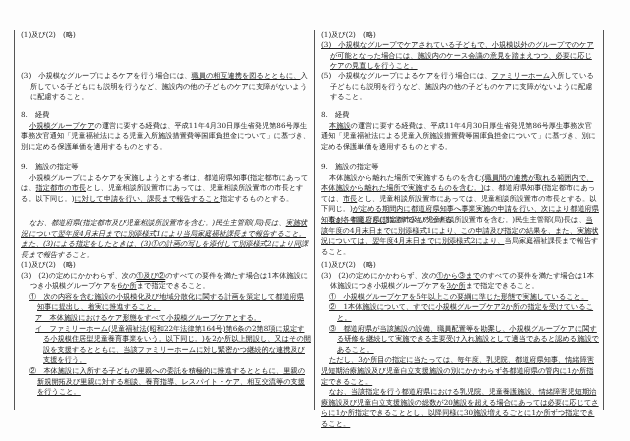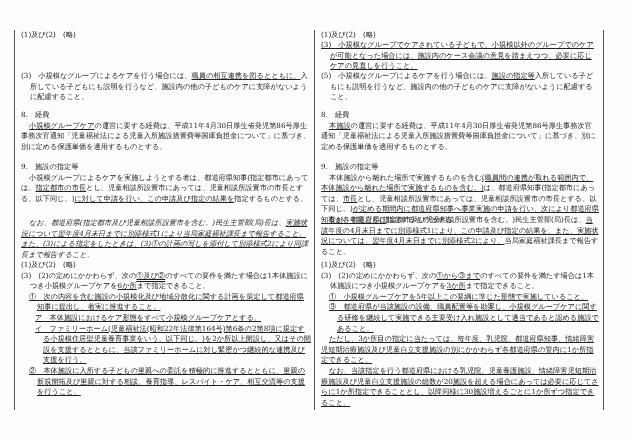--- a/index.html
+++ b/index.html
@@ -33,21 +33,21 @@
       <p class="ind1"><span>(3)　小規模なグループによるケアを行う場合には、</span><span class="u">職員の相互連携を図るとともに、</span><span>入所している子どもにも説明を行うなど、施設内の他の子どものケアに支障がないように配慮すること。</span></p>
     </div>
 
     <div class="blk" style="top:80px;">
       <p>8.　経費</p>
       <p class="para"><span class="u">小規模グループケア</span><span>の運営に要する経費は、平成11年4月30日厚生省発児第86号厚生事務次官通知「児童福祉法による児童入所施設措置費等国庫負担金について」に基づき、別に定める保護単価を適用するものとする。</span></p>
     </div>
 
     <div class="blk" style="top:132px;">
       <p>9.　施設の指定等</p>
-      <p class="para"><span>小規模グループによるケアを実施しようとする者は、都道府県知事(指定都市にあっては、</span><span class="u">指定都市の市長</span><span>とし、児童相談所設置市にあっては、児童相談所設置市の市長とする。以下同じ。)</span><span class="u">に対して申請を行い、この申請及び指定の結果を</span><span>指定するものとする。</span></p>
+      <p class="para"><span>小規模グループによるケアを実施しようとする者は、都道府県知事(指定都市にあっては、</span><span class="u">指定都市の市長</span><span>とし、児童相談所設置市にあっては、児童相談所設置市の市長とする。以下同じ。)</span><span class="u">に対して申請を行い、課長まで報告すること</span><span>指定するものとする。</span></p>
     </div>
 
     <div class="blk" style="top:188px;font-style:italic;">
       <p class="para"><span>なお、都道府県(指定都市及び児童相談所設置市を含む。)民生主管部(局)長は、</span><span class="u">実施状況について翌年度4月末日までに別添様式1により当局家庭福祉課長まで報告すること。また、(3)による指定をしたときは、(3)①の計画の写しを添付して別添様式2により同</span><span>課長まで報告すること。</span></p>
     </div>
 
     <div class="blk" style="top:230px;">
       <p>(1)及び(2)　(略)</p>
       <p class="ind1"><span>(3)　(2)の定めにかかわらず、次の</span><span class="uu">①及び②</span><span>のすべての要件を満たす場合は1本体施設につき小規模グループケアを</span><span class="u">6か所</span><span>まで指定できること。</span></p>
       <p class="ind2 u">①　次の内容を含む施設の小規模化及び地域分散化に関する計画を策定して都道府県知事に提出し、着実に推進すること。</p>
@@ -58,39 +58,40 @@
   </div>
 
   <div class="col right">
     <div class="blk" style="top:0px;">
       <p>(1)及び(2)　(略)</p>
     </div>
     <div class="blk" style="top:10px;">
       <p class="ind1 u">(3)　小規模なグループでケアされている子どもで、小規模以外のグループでのケアが可能となった場合には、施設内のケース会議の意見を踏まえつつ、必要に応じケアの見直しを行うこと。</p>
     </div>
     <div class="blk" style="top:41px;">
-      <p class="ind1"><span>(5)　小規模なグループによるケアを行う場合には、</span><span class="u">施設の指定等</span><span>入所している子どもにも説明を行うなど、施設内の他の子どものケアに支障がないように配慮すること。</span></p>
+      <p class="ind1"><span>(5)　小規模なグループによるケアを行う場合には、</span><span class="u">ファミリーホーム</span><span>入所している子どもにも説明を行うなど、施設内の他の子どものケアに支障がないように配慮すること。</span></p>
     </div>
 
     <div class="blk" style="top:80px;">
       <p>8.　経費</p>
       <p class="para"><span class="u">本施設</span><span>の運営に要する経費は、平成11年4月30日厚生省発児第86号厚生事務次官通知「児童福祉法による児童入所施設措置費等国庫負担金について」に基づき、別に定める保護単価を適用するものとする。</span></p>
     </div>
 
     <div class="blk" style="top:132px;">
       <p>9.　施設の指定等</p>
       <p class="para"><span>本体施設から離れた場所で実施するものを含む</span><span class="u">(職員間の連携が取れる範囲内で、本体施設から離れた場所で実施するものを含む。)</span><span>は、都道府県知事(指定都市にあっては、</span><span class="u">市長</span><span>とし、児童相談所設置市にあっては、児童相談所設置市の市長とする。以下同じ。)</span><span class="u">が定める期間内に都道府県知事へ事業実施の申請を行い、次により都道府県知事が各年度ごとに</span><span>指定するものとする。</span></p>
     </div>
 
     <div class="blk" style="top:185px;">
       <p class="para"><span>なお、都道府県(指定都市及び児童相談所設置市を含む。)民生主管部(局)長は、</span><span class="u">当該年度の4月末日までに別添様式1により、この申請及び指定の結果を、また、実施状況については、翌年度4月末日までに別添様式2により、</span><span>当局家庭福祉課長まで報告すること。</span></p>
     </div>
 
     <div class="blk" style="top:230px;">
       <p>(1)及び(2)　(略)</p>
       <p class="ind1"><span>(3)　(2)の定めにかかわらず、次の</span><span class="u">①から③まで</span><span>のすべての要件を満たす場合は1本体施設につき小規模グループケアを</span><span class="u">3か所</span><span>まで指定できること。</span></p>
       <p class="ind2 u">①　小規模グループケアを5年以上この要綱に準じた形態で実施していること。</p>
+      <p class="ind2 u">②　1本体施設について、すでに小規模グループケア2か所の指定を受けていること。</p>
       <p class="ind2 u">③　都道府県が当該施設の設備、職員配置等を勘案し、小規模グループケアに関する研修を継続して実施できる主要受け入れ施設として適当であると認める施設であること。</p>
       <p class="para u">ただし、3か所目の指定に当たっては、毎年度、乳児院、都道府県知事、情緒障害児短期治療施設及び児童自立支援施設の別にかかわらず各都道府県の管内に1か所指定できること。</p>
       <p class="para u">なお、当該指定を行う都道府県における乳児院、児童養護施設、情緒障害児短期治療施設及び児童自立支援施設の総数が20施設を超える場合にあっては必要に応じてさらに1か所指定できることとし、以降同様に30施設増えるごとに1か所ずつ指定できること。</p>
     </div>
   </div>
 </div>
 
 </body></html>

